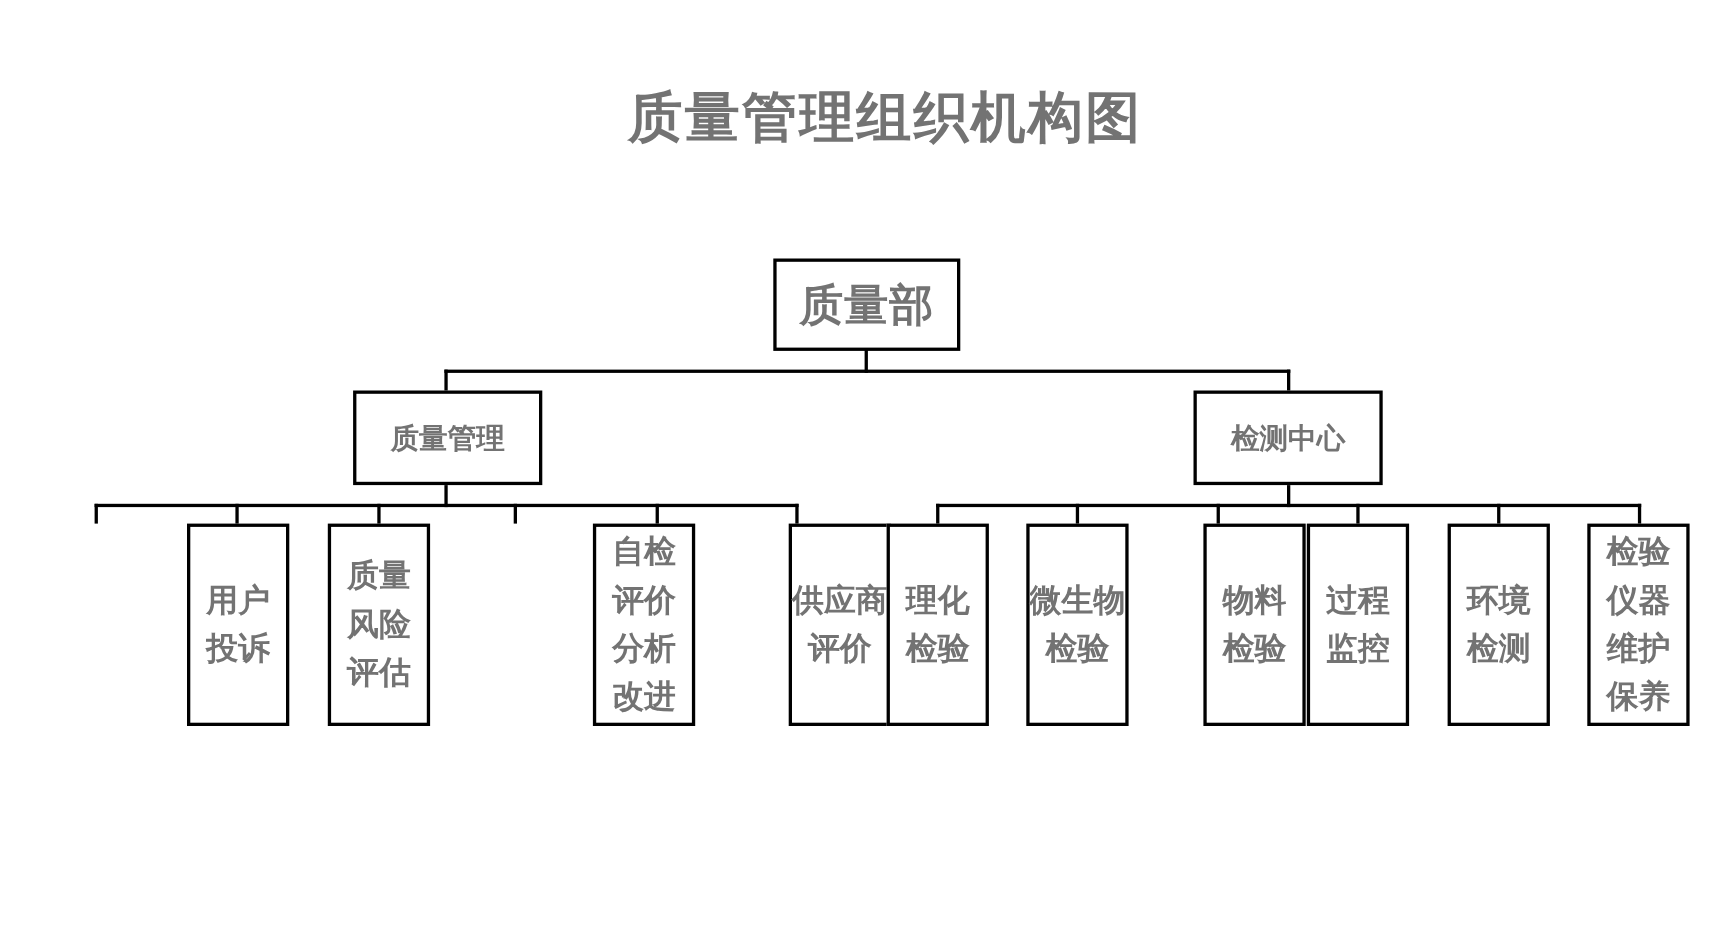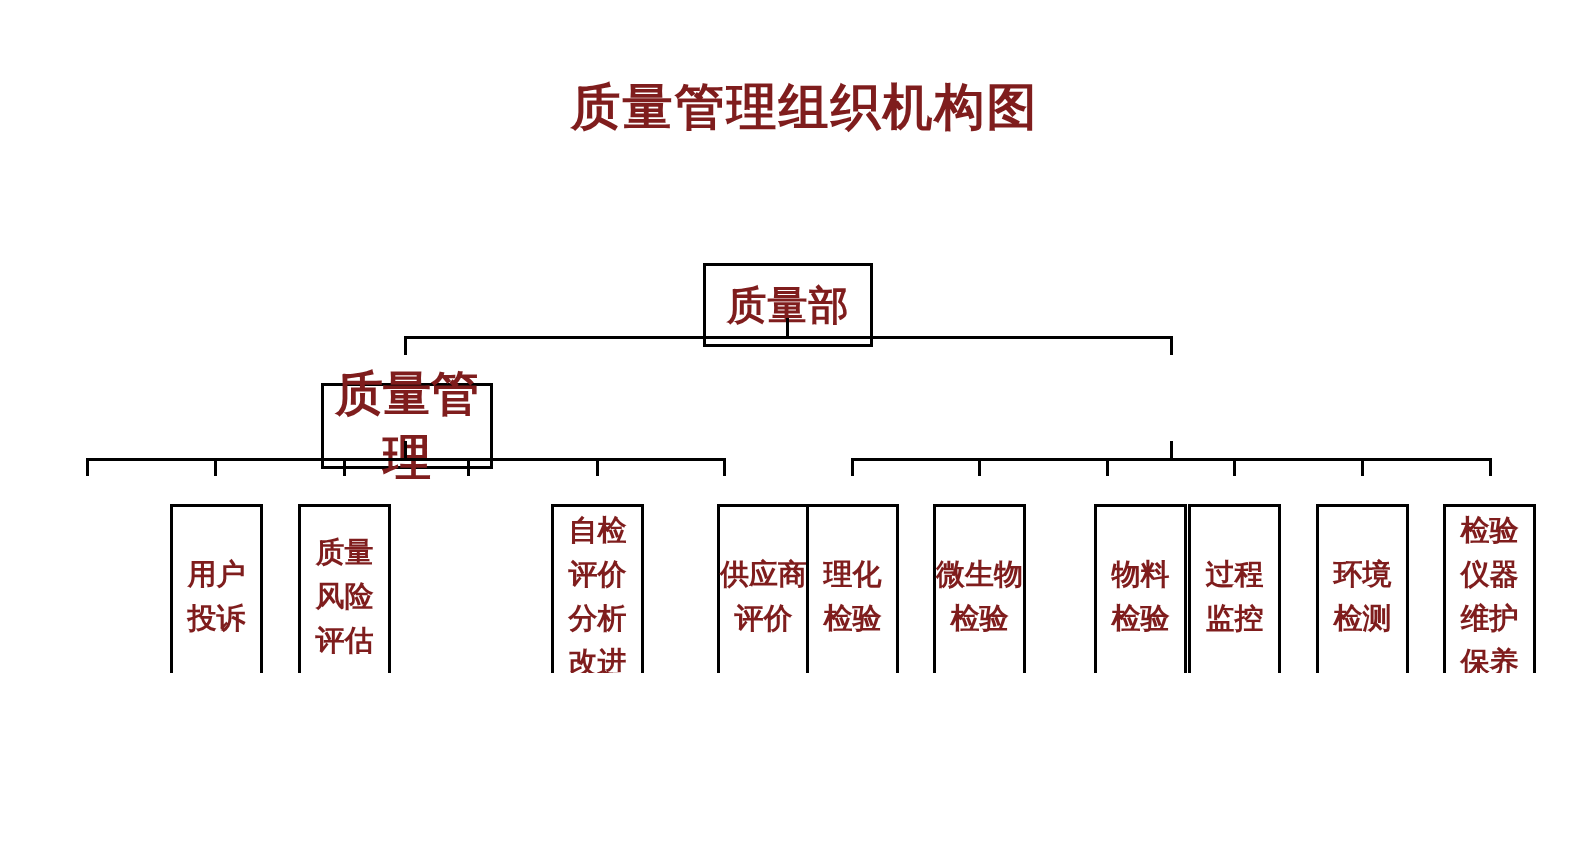--- a/index.html
+++ b/index.html
@@ -2,21 +2,21 @@
 <html><head>
 <meta charset="utf-8">
 <style>
   html, body { margin: 0; padding: 0; background: #ffffff; }
   .page {
     position: relative;
     width: 1575px;
     height: 673px;
     background: #ffffff;
     font-family: "Liberation Serif", "DejaVu Serif", serif;
-    color: #7f1d1d;
+    color: #737373;
     overflow: hidden;
   }
   .title {
     position: absolute;
     left: 17px;
     top: 74px;
     width: 1575px;
     text-align: center;
     font-size: 50px;
     font-weight: bold;
@@ -26,24 +26,23 @@
   .box {
     position: absolute;
     border: 3px solid #000000;
     box-sizing: border-box;
     background: #ffffff;
     display: flex;
     align-items: center;
     justify-content: center;
     font-weight: bold;
     text-align: center;
-    margin-top: 28px;
   }
   .root-box { left: 703px; top: 235px; width: 170px; height: 84px; font-size: 40px; letter-spacing: 1px; }
-  .l2-box   { top: 355px; width: 172px; height: 86px; font-size: 48px; }
+  .l2-box   { top: 355px; width: 172px; height: 86px; font-size: 26px; }
   .l2-left  { left: 321px; }
   .l2-right { left: 1085px; }
   .leaf {
     top: 476px;
     width: 93px;
     height: 184px;
     font-size: 29px;
     flex-direction: column;
     line-height: 44px;
   }
@@ -59,31 +58,34 @@
 
   <div class="title">质量管理组织机构图</div>
 
   <div class="box root-box">
     <span>质量部</span>
   </div>
 
   <div class="box l2-box l2-left">
     <span>质量管理</span>
   </div>
+  <div class="box l2-box l2-right">
+    <span>检测中心</span>
+  </div>
 
   <div class="box leaf" style="left:298px">
     <div class="ln">质量</div>
     <div class="ln">风险</div>
     <div class="ln">评估</div>
   </div>
   <div class="box leaf" style="left:170px">
     <div class="ln">用户</div>
     <div class="ln">投诉</div>
   </div>
-  <div class="box leaf" style="left:551px">
+  <div class="box leaf" style="left:539px">
     <div class="ln">自检</div>
     <div class="ln">评价</div>
     <div class="ln">分析</div>
     <div class="ln">改进</div>
   </div>
   <div class="box leaf" style="left:717px">
     <div class="ln">供应商</div>
     <div class="ln">评价</div>
   </div>
 

